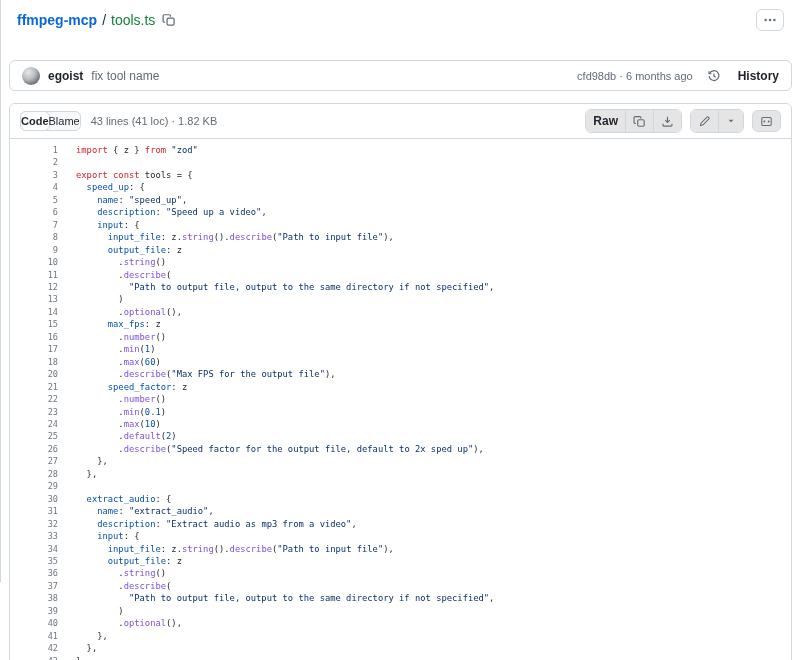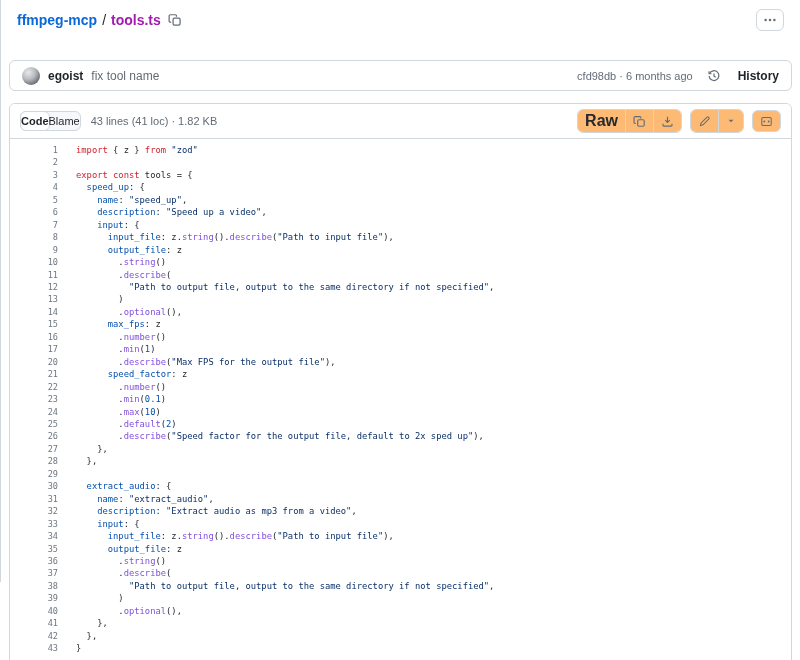--- a/index.html
+++ b/index.html
@@ -4,21 +4,21 @@
 <style>
   * { margin:0; padding:0; box-sizing:border-box; }
   html,body { width:800px; height:660px; overflow:hidden; background:#fff;
     font-family:"Liberation Sans","DejaVu Sans",sans-serif; color:#1f2328; }
   .page { width:800px; height:582px; border-left:1px solid #d0d7de; padding:6px 8px 0 8px; background:#fff; }
 
   
   .crumb-row { display:flex; align-items:center; padding:3px 8px 9px 8px; }
   .crumb-repo { color:#0969da; font-size:14px; font-weight:600; text-decoration:none; cursor:pointer; }
   .crumb-sep { color:#1f2328; font-size:14px; margin:0 5px; }
-  .crumb-file { color:#a21caf; font-size:14px; font-weight:700; }
+  .crumb-file { color:#15803d; font-size:14px; font-weight:400; }
   .icon-btn-plain { background:none; border:none; cursor:pointer; color:#636c76; display:inline-flex; align-items:center; margin-left:7px; padding:0; }
   .kebab-btn { margin-left:auto; width:28px; height:22px; border:1px solid #d0d7de; border-radius:6px; background:#fff; color:#636c76; display:flex; align-items:center; justify-content:center; cursor:pointer; }
 
   
   .commit-bar { display:flex; align-items:center; height:31px; border:1px solid #d0d7de; border-radius:6px; background:#fff; padding:0 12px; margin-bottom:12px;margin-top:20px; }
   .avatar { width:18px; height:18px; border-radius:50%; background:radial-gradient(circle at 35% 30%, #e8e8e8 0%, #b9bcc0 40%, #6c7076 75%, #4a4e54 100%); flex:0 0 auto; cursor:pointer; }
   .commit-author { font-size:12px; font-weight:700; margin-left:8px; cursor:pointer; }
   .commit-msg { font-size:12px; color:#636c76; margin-left:8px; cursor:pointer; }
   .commit-right { margin-left:auto; display:flex; align-items:center; gap:14px; }
   .commit-meta { font-size:11px; color:#636c76; }
@@ -27,21 +27,21 @@
 
   
   .file-box { border:1px solid #d0d7de; border-radius:6px 6px 0 0; background:#fff; height:572px; overflow:hidden; }
   .file-toolbar { display:flex; align-items:center; padding:5px 10px; border-bottom:1px solid #d0d7de; background:#fff; }
   .seg-control { display:flex; align-items:center; background:#f6f8fa; border:1px solid #d0d7de; border-radius:6px; }
   .seg-btn { font-size:11px; padding:3px 0; border:none; background:transparent; color:#1f2328; cursor:pointer; border-radius:6px; }
   .seg-btn.selected { background:#fff; border:1px solid #d0d7de; font-weight:700; margin:-1px; }
   .file-meta { font-size:11px; color:#636c76; margin-left:10px; }
   .toolbar-right { margin-left:auto; display:flex; align-items:center; gap:8px; }
   .btn-group { display:flex; border:1px solid #d0d7de; border-radius:6px; overflow:hidden; }
-  .tb-btn { height:22px; min-width:24px; display:flex; align-items:center; justify-content:center; background:#fdba74; border:none; border-left:1px solid #d0d7de; color:#636c76; font-size:16px; cursor:pointer; padding:0 7px; }
+  .tb-btn { height:22px; min-width:24px; display:flex; align-items:center; justify-content:center; background:#e5e5e5; border:none; border-left:1px solid #d0d7de; color:#636c76; font-size:12px; cursor:pointer; padding:0 7px; }
   .btn-group .tb-btn:first-child { border-left:none; }
   .tb-btn.raw { font-weight:700; color:#24292f; }
   .tb-btn.single { border:1px solid #d0d7de; border-radius:6px; }
 
   
   .code-area { padding:5px 0 0 0; background:#fff; }
   .code-row { display:flex; line-height:12.45px; white-space:pre; }
   .line-num { flex:0 0 48px; text-align:right; color:#6e7781; font-family:"DejaVu Sans Mono","Liberation Mono",monospace; font-size:8.6px; cursor:pointer; user-select:none; }
   .line-content { padding-left:18px; font-family:"DejaVu Sans Mono","Liberation Mono",monospace; font-size:8.8px; }
   .tok-k { color:#cf222e; }
@@ -167,20 +167,21 @@
           <div class="code-row"><span class="line-num">8</span><span class="line-content"><span class="tok-d">      </span><span class="tok-p">input_file</span><span class="tok-d">: z.</span><span class="tok-f">string</span><span class="tok-d">().</span><span class="tok-f">describe</span><span class="tok-d">(</span><span class="tok-s">"Path to input file"</span><span class="tok-d">),</span></span></div>
           <div class="code-row"><span class="line-num">9</span><span class="line-content"><span class="tok-d">      </span><span class="tok-p">output_file</span><span class="tok-d">: z</span></span></div>
           <div class="code-row"><span class="line-num">10</span><span class="line-content"><span class="tok-d">        .</span><span class="tok-f">string</span><span class="tok-d">()</span></span></div>
           <div class="code-row"><span class="line-num">11</span><span class="line-content"><span class="tok-d">        .</span><span class="tok-f">describe</span><span class="tok-d">(</span></span></div>
           <div class="code-row"><span class="line-num">12</span><span class="line-content"><span class="tok-d">          </span><span class="tok-s">"Path to output file, output to the same directory if not specified"</span><span class="tok-d">,</span></span></div>
           <div class="code-row"><span class="line-num">13</span><span class="line-content"><span class="tok-d">        )</span></span></div>
           <div class="code-row"><span class="line-num">14</span><span class="line-content"><span class="tok-d">        .</span><span class="tok-f">optional</span><span class="tok-d">(),</span></span></div>
           <div class="code-row"><span class="line-num">15</span><span class="line-content"><span class="tok-d">      </span><span class="tok-p">max_fps</span><span class="tok-d">: z</span></span></div>
           <div class="code-row"><span class="line-num">16</span><span class="line-content"><span class="tok-d">        .</span><span class="tok-f">number</span><span class="tok-d">()</span></span></div>
           <div class="code-row"><span class="line-num">17</span><span class="line-content"><span class="tok-d">        .</span><span class="tok-f">min</span><span class="tok-d">(</span><span class="tok-n">1</span><span class="tok-d">)</span></span></div>
+          <div class="code-row"><span class="line-num">18</span><span class="line-content"><span class="tok-d">        .</span><span class="tok-f">max</span><span class="tok-d">(</span><span class="tok-n">60</span><span class="tok-d">)</span></span></div>
           <div class="code-row"><span class="line-num">20</span><span class="line-content"><span class="tok-d">        .</span><span class="tok-f">describe</span><span class="tok-d">(</span><span class="tok-s">"Max FPS for the output file"</span><span class="tok-d">),</span></span></div>
           <div class="code-row"><span class="line-num">21</span><span class="line-content"><span class="tok-d">      </span><span class="tok-p">speed_factor</span><span class="tok-d">: z</span></span></div>
           <div class="code-row"><span class="line-num">22</span><span class="line-content"><span class="tok-d">        .</span><span class="tok-f">number</span><span class="tok-d">()</span></span></div>
           <div class="code-row"><span class="line-num">23</span><span class="line-content"><span class="tok-d">        .</span><span class="tok-f">min</span><span class="tok-d">(</span><span class="tok-n">0.1</span><span class="tok-d">)</span></span></div>
           <div class="code-row"><span class="line-num">24</span><span class="line-content"><span class="tok-d">        .</span><span class="tok-f">max</span><span class="tok-d">(</span><span class="tok-n">10</span><span class="tok-d">)</span></span></div>
           <div class="code-row"><span class="line-num">25</span><span class="line-content"><span class="tok-d">        .</span><span class="tok-f">default</span><span class="tok-d">(</span><span class="tok-n">2</span><span class="tok-d">)</span></span></div>
           <div class="code-row"><span class="line-num">26</span><span class="line-content"><span class="tok-d">        .</span><span class="tok-f">describe</span><span class="tok-d">(</span><span class="tok-s">"Speed factor for the output file, default to 2x sped up"</span><span class="tok-d">),</span></span></div>
           <div class="code-row"><span class="line-num">27</span><span class="line-content"><span class="tok-d">    },</span></span></div>
           <div class="code-row"><span class="line-num">28</span><span class="line-content"><span class="tok-d">  },</span></span></div>
           <div class="code-row"><span class="line-num">29</span><span class="line-content">&nbsp;</span></div>

